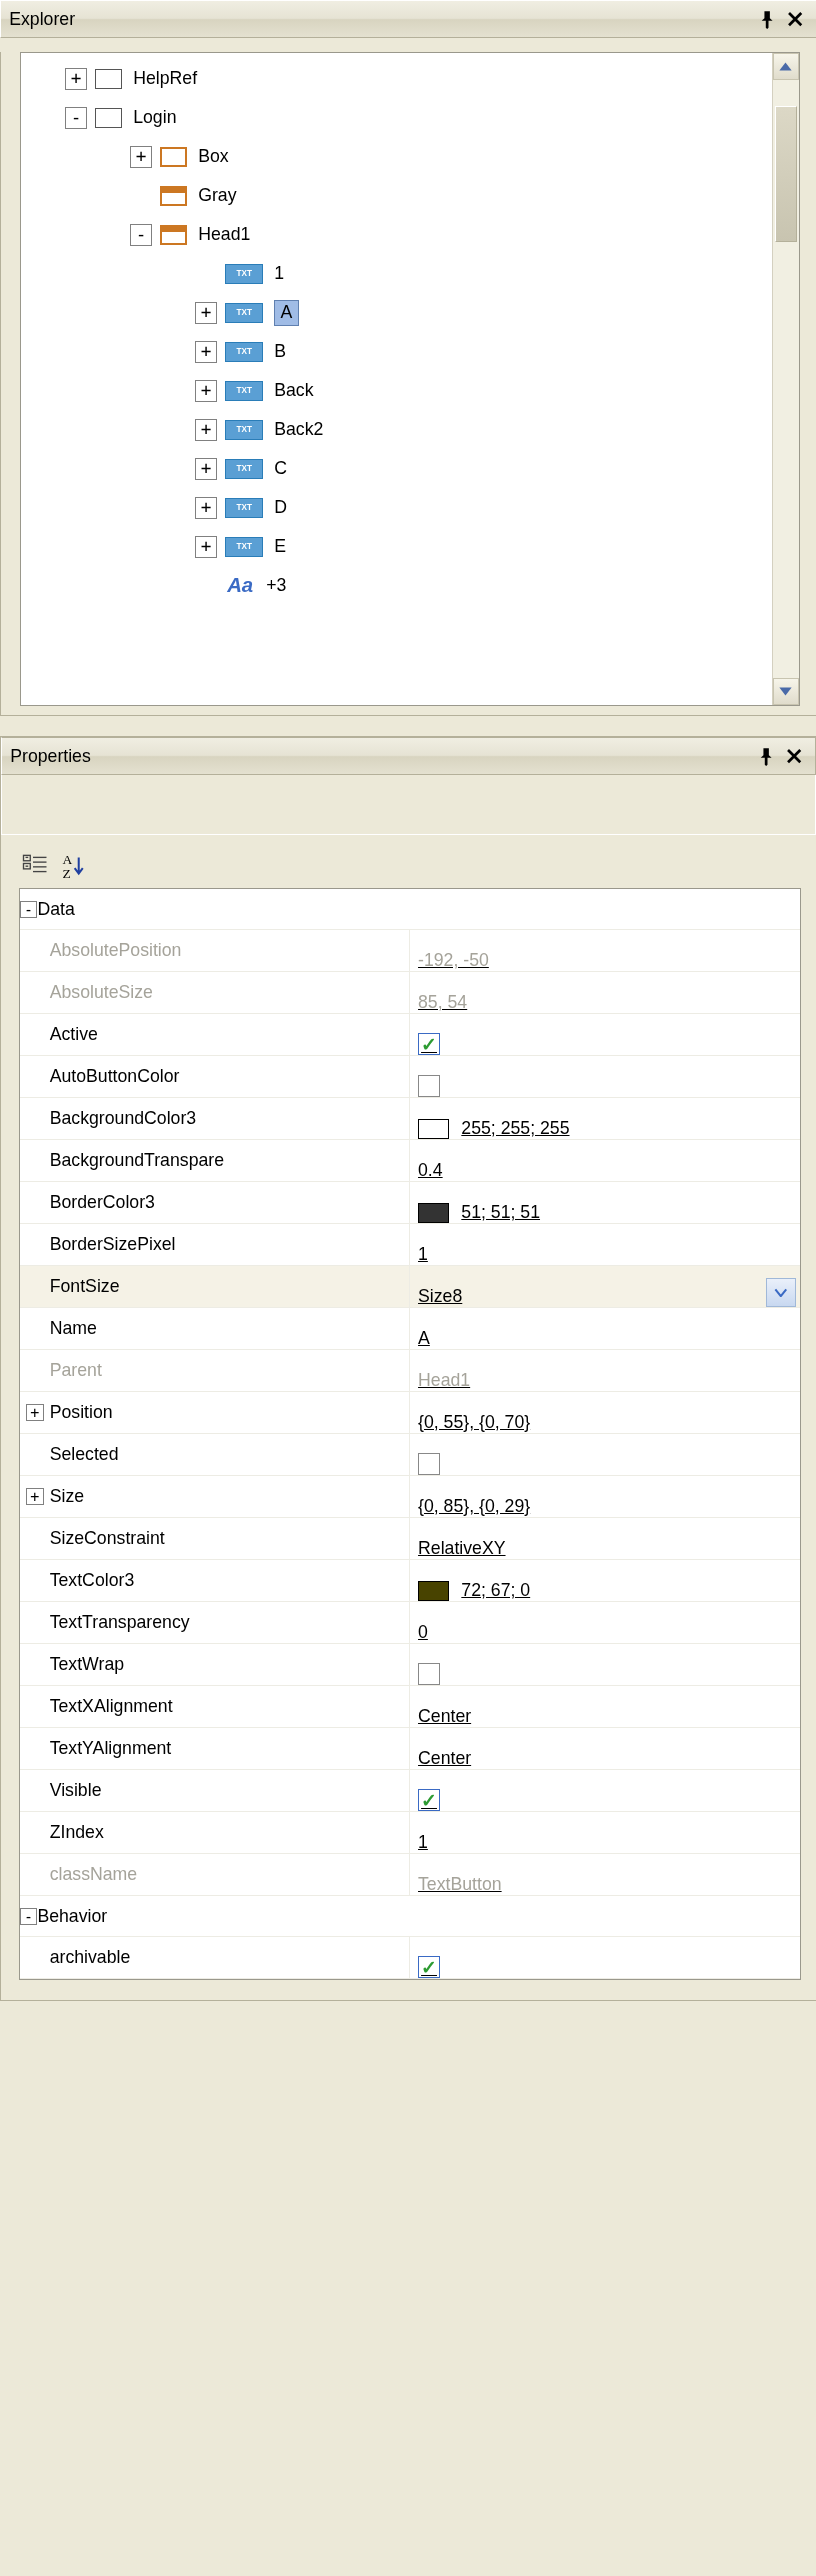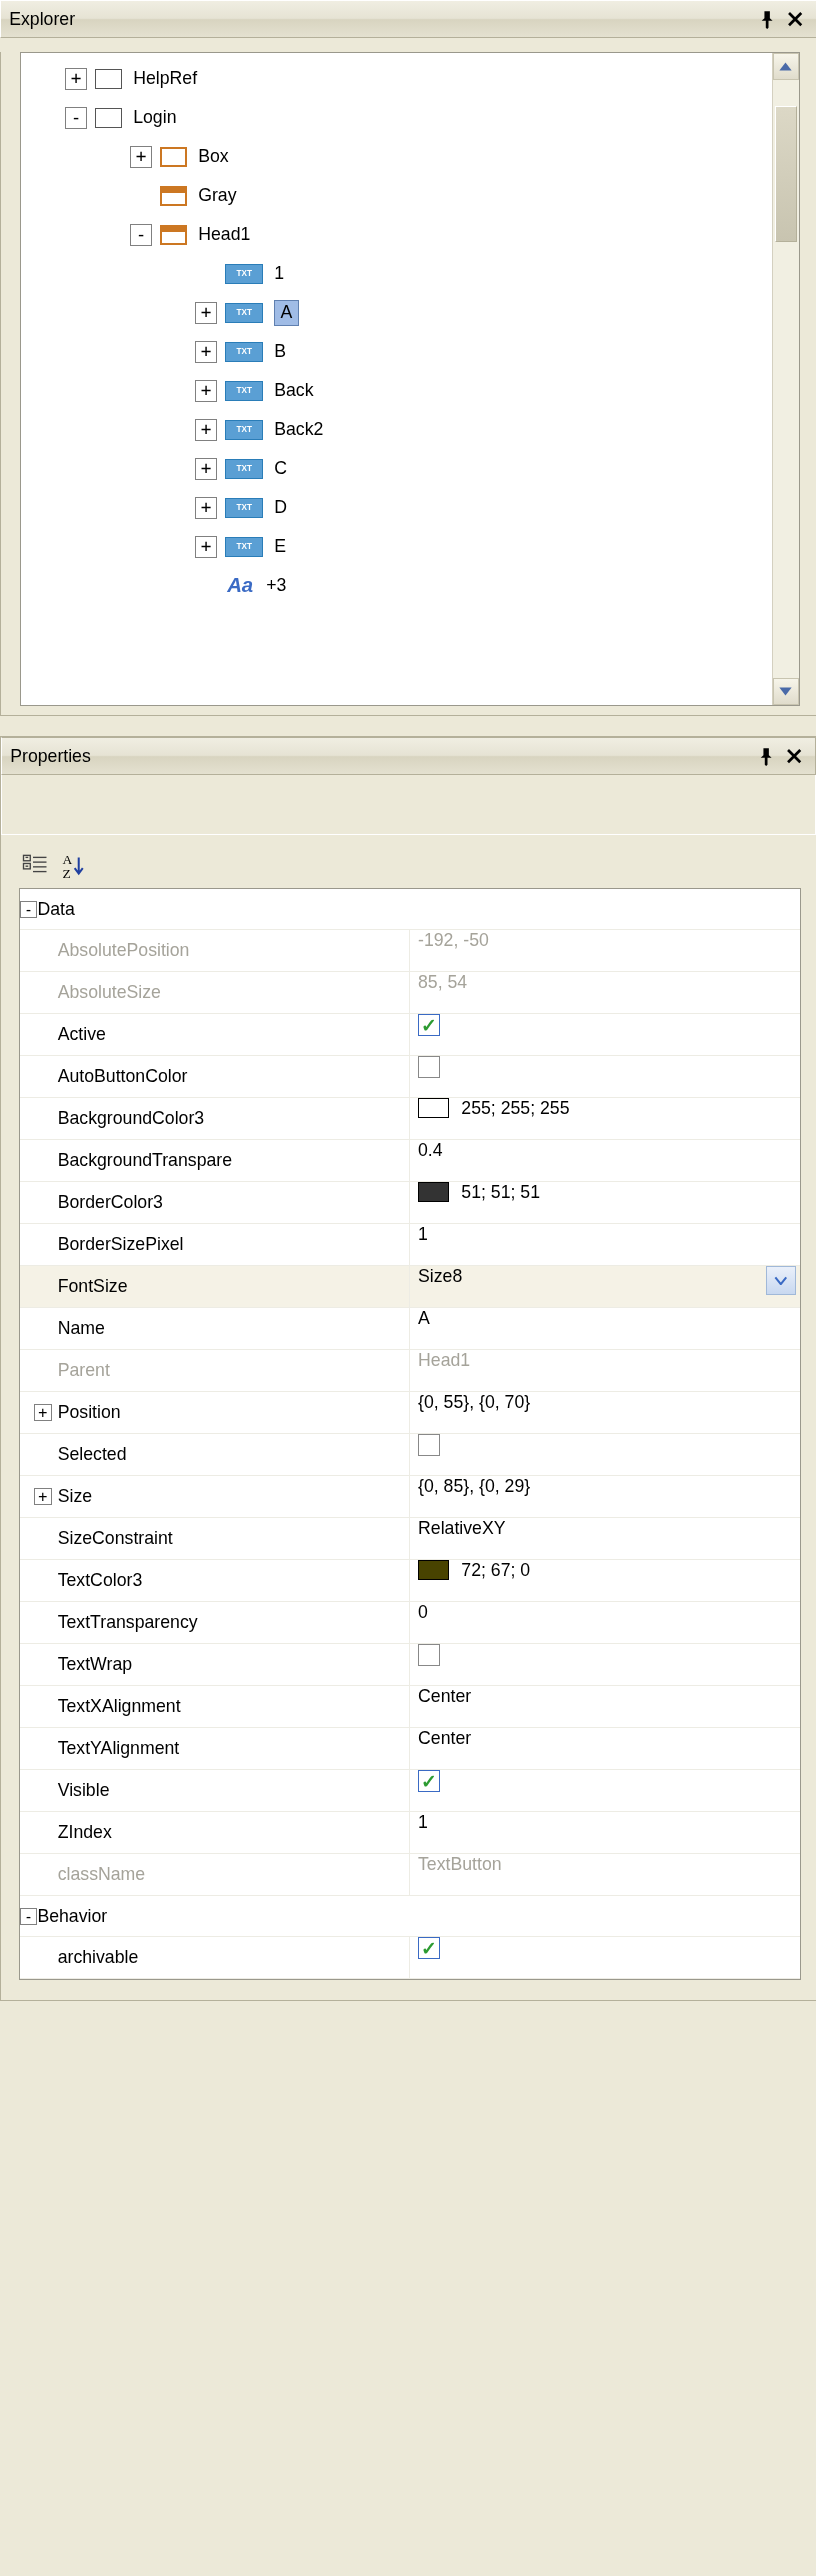--- a/index.html
+++ b/index.html
@@ -128,25 +128,25 @@
 .prop-grid {
   background: #fff;
   border: 1.4px solid #9a988c;
 }
 .prop-row {
   display: flex; align-items: stretch; height: 42px;
   border-bottom: 0.7px solid #edece4;
 }
 .prop-row.selected { background: #f5f2e6; }
 .prop-row .label-cell {
-  width: 50%; display:flex; align-items:center; padding-left: 8px;
+  width: 50%; display:flex; align-items:center; padding-left: 0;
   border-right: 1.4px solid #edece4;
 }
 .prop-row .value-cell {
-  width: 50%; display:flex; align-items:flex-start; padding-left: 8.2px;
+  width: 50%; display:flex; align-items:flex-end; padding-left: 8.2px; text-decoration: underline;
 }
 .prop-row .gutter {
   width: 30px; height: 100%; display:flex; align-items:center; justify-content:center;
   flex-shrink: 0;
 }
 .gutter .collapse-box {
   width: 17.7px; height: 17.7px; border: 1.4px solid #808080; display:inline-flex;align-items:center;justify-content:center;
   font-family: monospace; font-size: 15px; cursor:pointer;
 }
 .prop-row .prop-name {}

